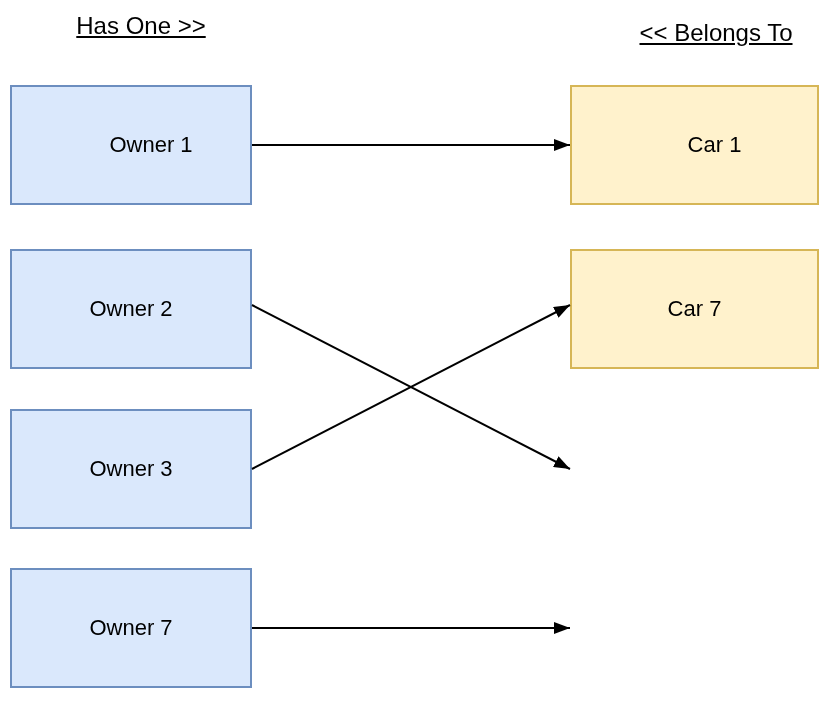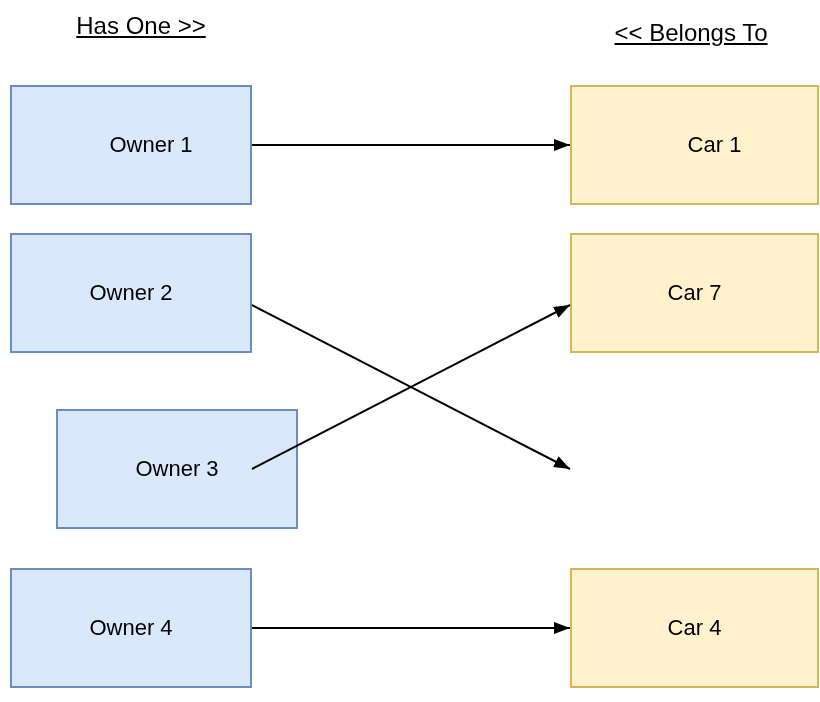--- a/index.html
+++ b/index.html
@@ -17,21 +17,21 @@
   }
   .col-header {
     position: absolute;
     transform: translateX(-50%);
     font-size: 24px;
     color: var(--text-color, #000000);
     text-decoration: underline;
     white-space: nowrap;
   }
   .col-header.left  { left: 141px; top: 12px; }
-  .col-header.right { left: 691px; top: 19px; }
+  .col-header.right { left: 716px; top: 19px; }
   .node {
     position: absolute;
     height: 120px;
     box-sizing: border-box;
     border: 2px solid;
     display: flex;
     align-items: center;
     justify-content: center;
     font-size: 22px;
     color: var(--text-color, #000000);
@@ -42,22 +42,22 @@
     background: var(--owner-fill, #dae8fc);
     border-color: var(--owner-border, #6c8ebf);
   }
   .node.car {
     left: 570px;
     width: 249px;
     background: var(--car-fill, #fff2cc);
     border-color: var(--car-border, #d6b656);
   }
   .row-1 { top: 85px; padding-left: 40px; }
-  .row-2 { top: 233px; }
-  .row-3 { top: 409px; margin-left: 46px; }
+  .row-2 { top: 249px; }
+  .row-3 { top: 409px; }
   .row-4 { top: 568px; }
   .connections {
     position: absolute;
     left: 0;
     top: 0;
     width: 820px;
     height: 702px;
     pointer-events: none;
   }
   .connector {
@@ -81,31 +81,28 @@
   <div class="node owner row-1">
     <span>Owner 1</span>
   </div>
   <div class="node owner row-2">
     <span>Owner 2</span>
   </div>
   <div class="node owner row-3">
     <span>Owner 3</span>
   </div>
   <div class="node owner row-4">
-    <span>Owner 4</span>
+    <span>Owner 7</span>
   </div>
 
   <div class="node car row-1">
     <span>Car 1</span>
   </div>
   <div class="node car row-2">
     <span>Car 7</span>
-  </div>
-  <div class="node car row-4">
-    <span>Car 4</span>
   </div>
 
   <svg class="connections" viewBox="0 0 820 702" xmlns="http://www.w3.org/2000/svg">
     <defs>
       <marker id="arrowhead" markerUnits="userSpaceOnUse" markerWidth="16" markerHeight="12" refX="16" refY="6" orient="auto">
         <path d="M0,0 L16,6 L0,12 Z"></path>
       </marker>
     </defs>
   <line x1="252" y1="145" x2="570" y2="145" class="connector" marker-end="url(#arrowhead)"></line>
       <line x1="252" y1="305" x2="570" y2="469" class="connector" marker-end="url(#arrowhead)"></line>

